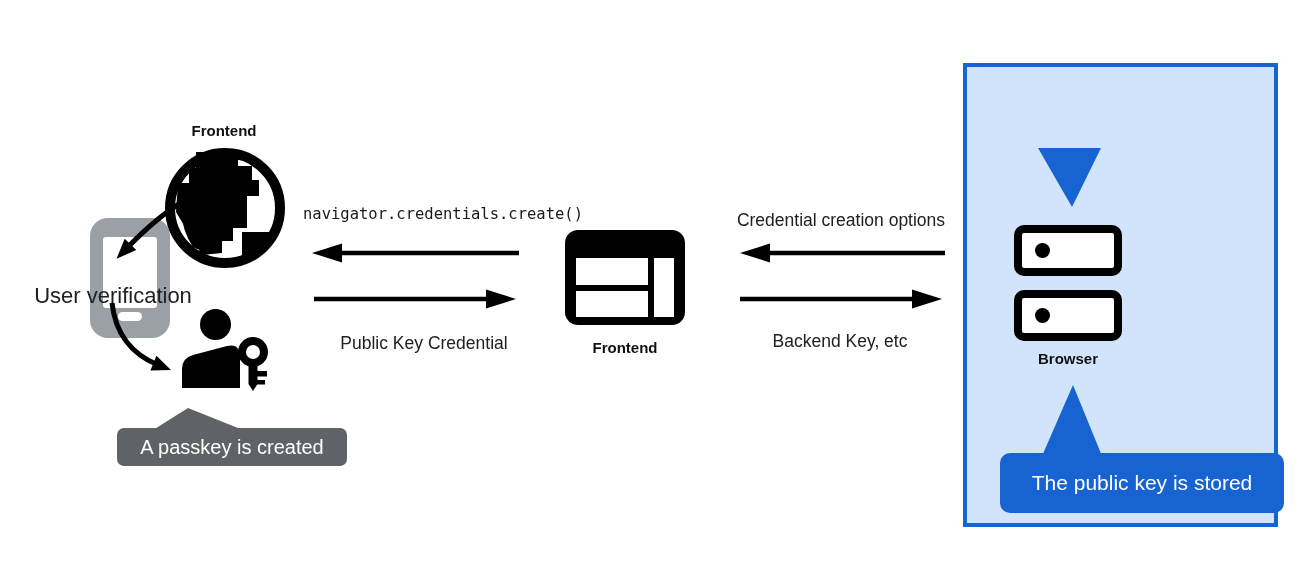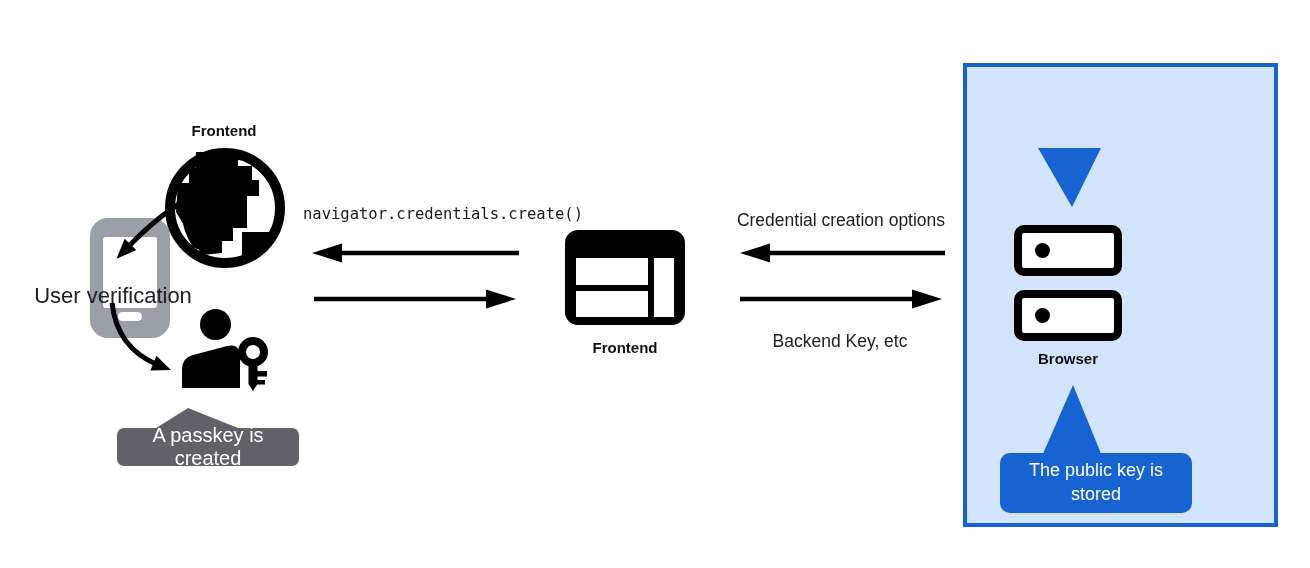--- a/index.html
+++ b/index.html
@@ -15,30 +15,30 @@
   .uv-label{font-size:22px;color:#202124;transform:translateX(-50%);white-space:nowrap;z-index:4;}
   
   .panel{
     left:963px;top:63px;width:315px;height:464px;box-sizing:border-box;
     background:#d2e3fc;border:4px solid #1663d1;z-index:0;
   }
   
   .callout{display:flex;align-items:center;justify-content:center;text-align:center;
     color:#ffffff;z-index:3;box-sizing:border-box;}
   .callout-gray{
-    left:117px;top:428px;width:182px;height:38px;background:#5f6368;border-radius:7px;
+    left:117px;top:428px;width:230px;height:38px;background:#5f6368;border-radius:7px;
     font-size:20px;
   }
   .callout-blue1{
     left:997px;top:90px;width:245px;height:62px;background:#1663d1;border-radius:10px;
     font-size:19px;line-height:1.32;padding:0 10px;
   }
   .callout-blue2{
-    left:1000px;top:453px;width:192px;height:60px;background:#1663d1;border-radius:10px;
-    font-size:18px;line-height:1.32;padding:0 28px;
+    left:1000px;top:453px;width:284px;height:60px;background:#1663d1;border-radius:10px;
+    font-size:21px;line-height:1.32;padding:0 28px;
   }
   
   .phone{left:90px;top:218px;width:80px;height:120px;background:#9aa0a6;border-radius:18px;z-index:1;}
   .phone-screen{position:absolute;left:13px;top:19px;width:54px;height:71px;background:#fff;border-radius:3px;}
   .phone-slot{position:absolute;left:28px;top:94px;width:24px;height:9px;background:#fff;border-radius:4.5px;}
   
   .server-unit{box-sizing:border-box;width:108px;height:51px;background:#fff;border:8px solid #000;
     border-radius:10px;z-index:1;}
   .server-unit::after{content:"";position:absolute;left:13px;top:10px;width:15px;height:15px;
     border-radius:50%;background:#000;}
@@ -123,20 +123,21 @@
     <polygon points="1038,148 1101,148 1072,207" fill="#1663d1"></polygon>
     <polygon points="1042,456 1102,456 1073,385" fill="#1663d1"></polygon>
   </svg>
 
   <div class="abs node-label" style="left:224px;top:122px;">Frontend</div>
 
   <div class="abs uv-label" style="left:113px;top:283px;">User verification</div>
 
   <div class="abs code-label" style="left:443px;top:205px;">navigator.credentials.create()</div>
 
+  <div class="abs msg-label" style="left:424px;top:333px;">Public Key Credential</div>
 
   <div class="abs node-label" style="left:625px;top:339px;">Frontend</div>
 
   <div class="abs msg-label" style="left:841px;top:202px;margin-top:8px;">Credential creation options</div>
 
   <div class="abs msg-label" style="left:840px;top:331px;">Backend Key, etc</div>
 
   <div class="abs node-label" style="left:1068px;top:350px;">Browser</div>
 
   <div class="abs callout callout-gray">A passkey is created</div>

